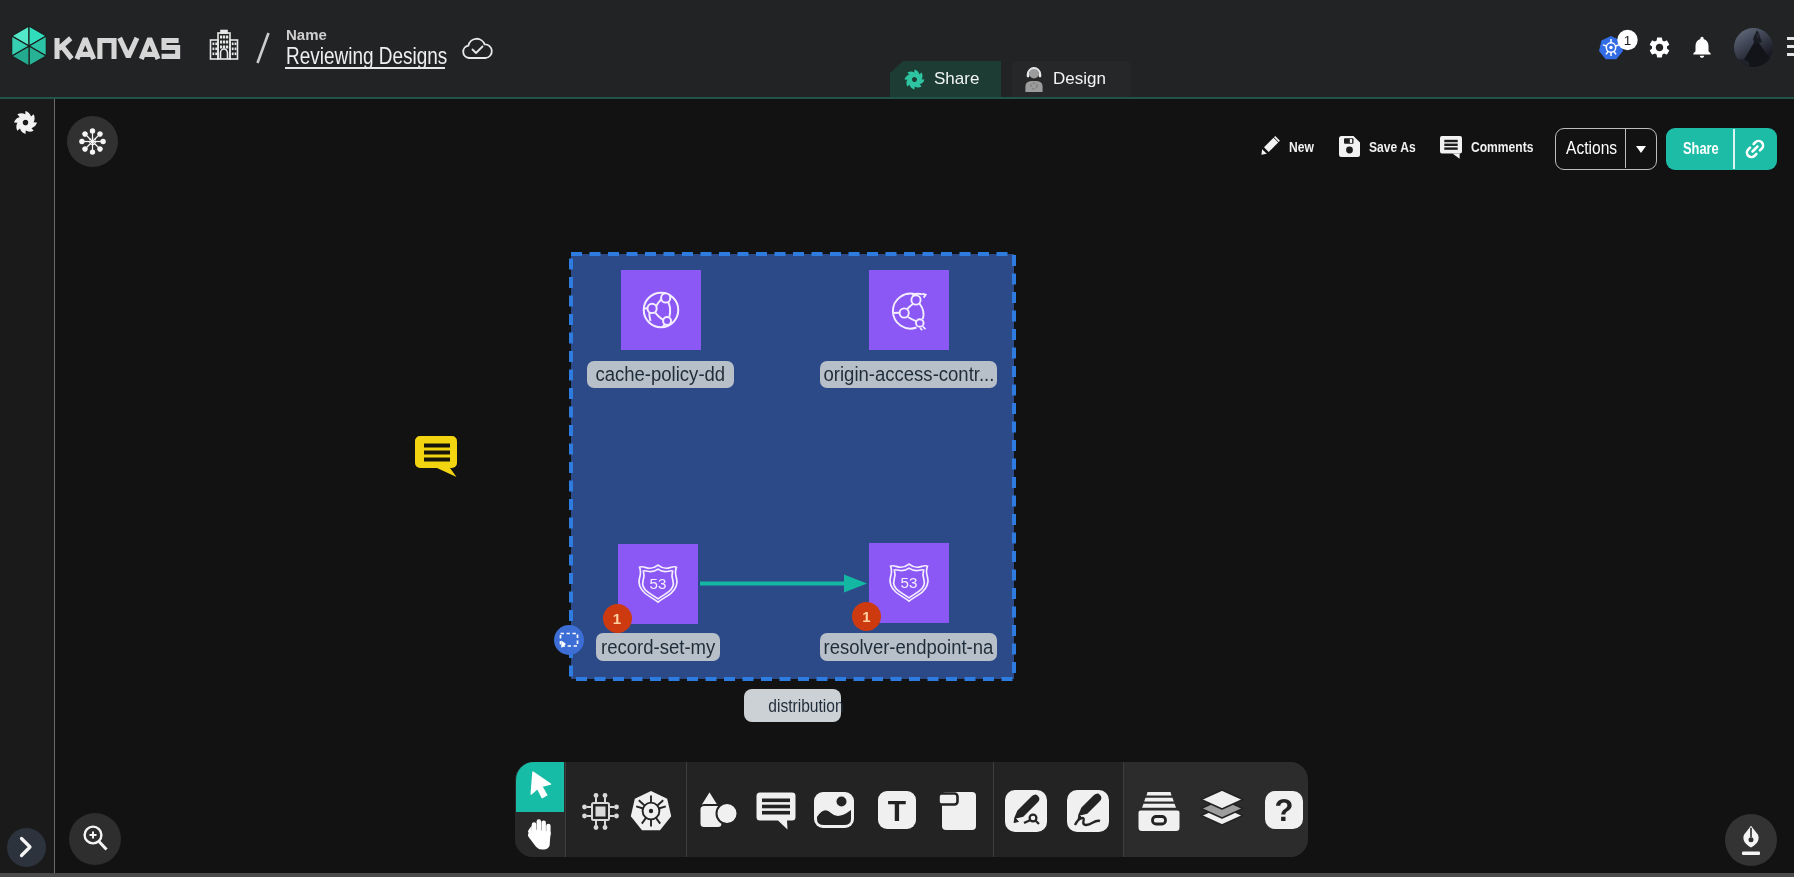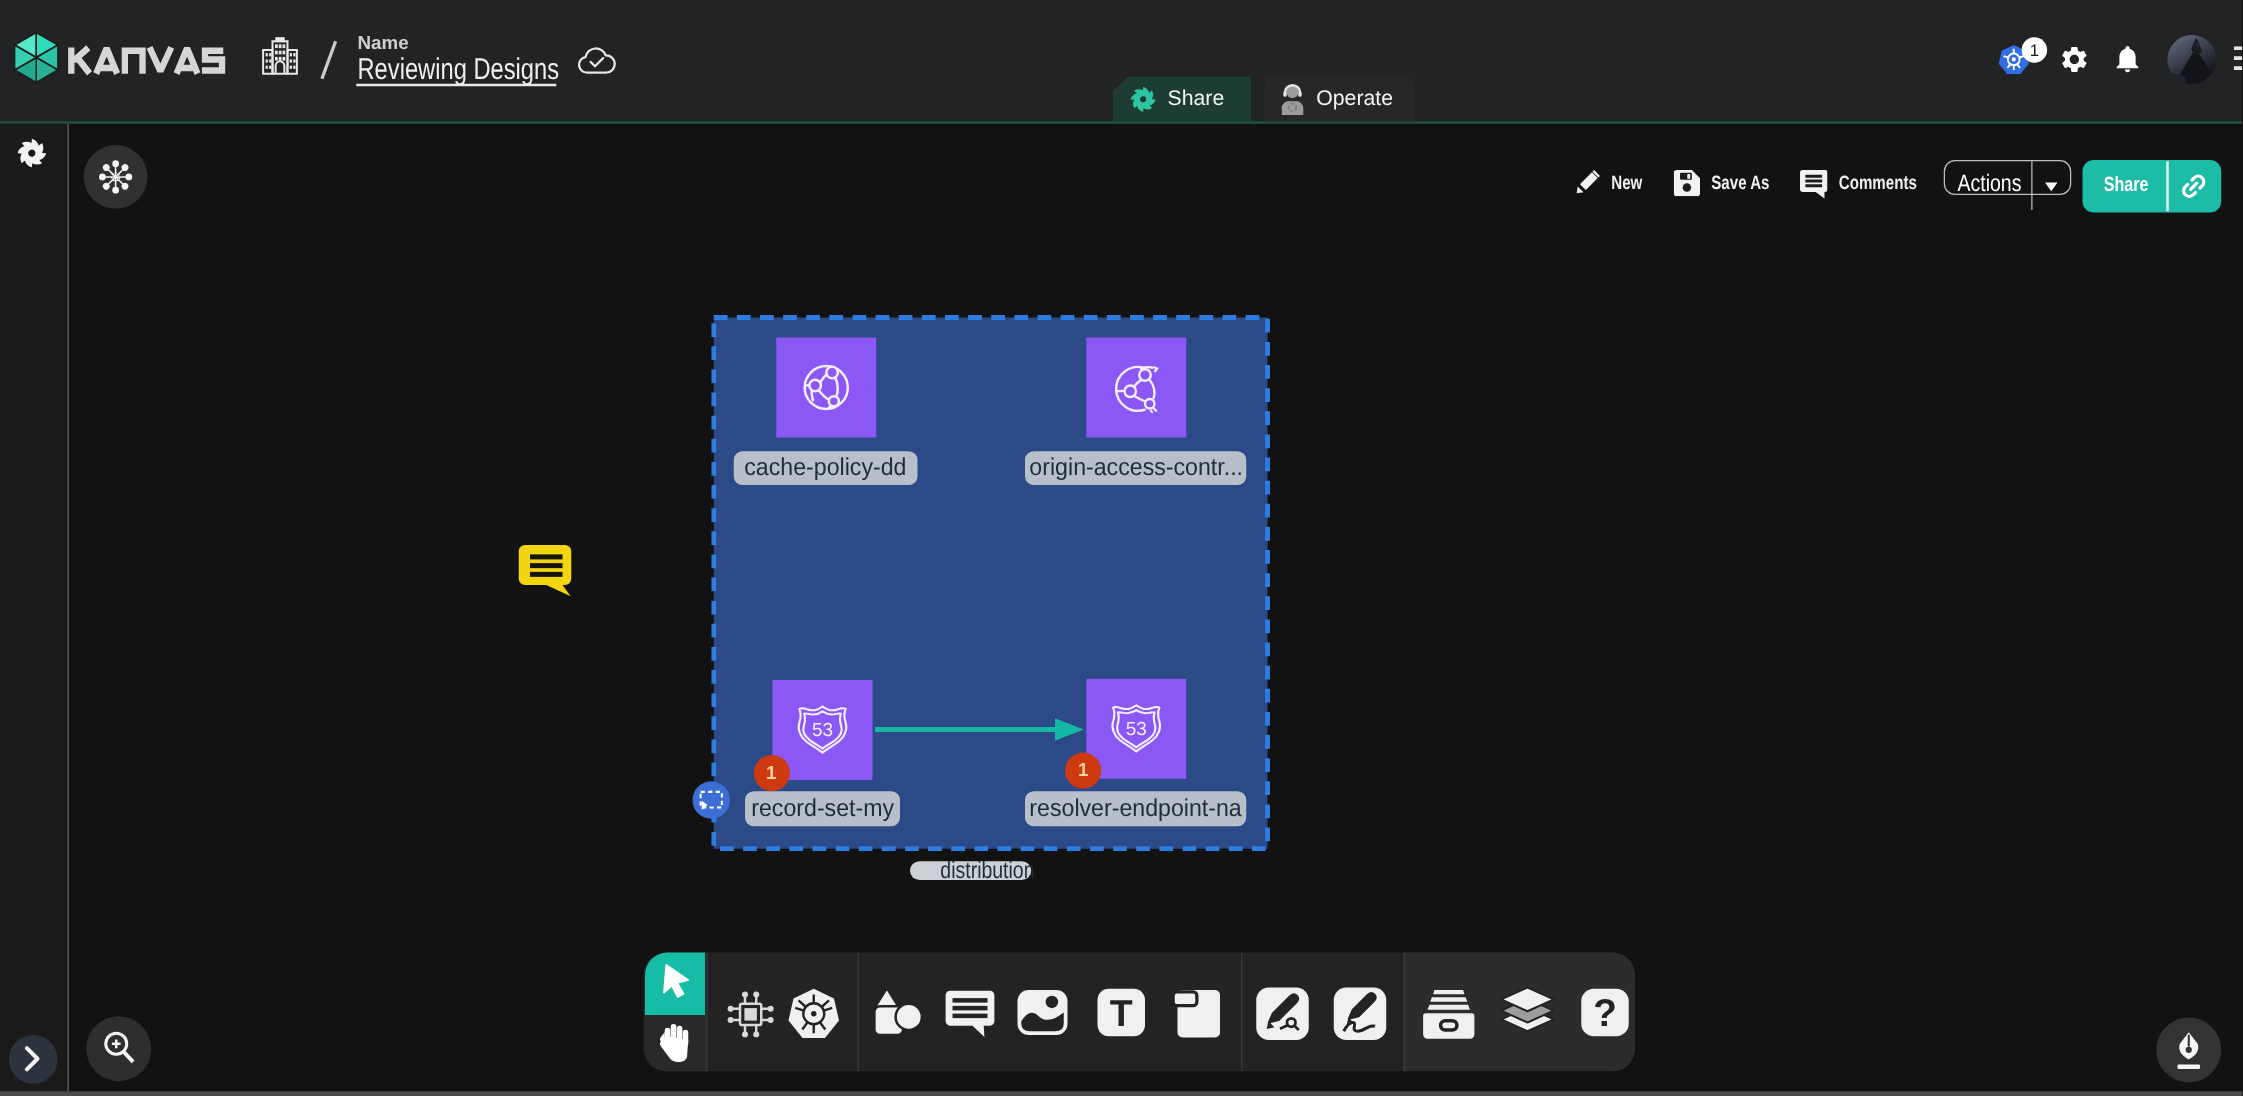--- a/index.html
+++ b/index.html
@@ -126,21 +126,21 @@
   <div class="abs" id="operateIcon" style="left:1022px;top:66px;">
     <svg width="24" height="26" viewBox="0 0 24 26">
       <circle cx="12" cy="7.6" r="4.9" fill="#9c9c9c"></circle>
       <path d="M5.9 8.2 A6.1 6.1 0 0 1 18.1 8.2" fill="none" stroke="#e8e8e8" stroke-width="2"></path>
       <rect x="4.7" y="7.2" width="2.6" height="4.2" rx="1.3" fill="#e8e8e8"></rect>
       <rect x="16.7" y="7.2" width="2.6" height="4.2" rx="1.3" fill="#e8e8e8"></rect>
       <path d="M3.4 26 L3.4 20.6 A5.9 5.4 0 0 1 9.3 14.9 L14.7 14.9 A5.9 5.4 0 0 1 20.6 20.6 L20.6 26 Z" fill="#9c9c9c"></path>
       <circle cx="12" cy="20" r="3" fill="none" stroke="#818181" stroke-width="1.5" stroke-dasharray="2.6 1.5"></circle>
     </svg>
   </div>
-  <div class="abs tabtxt" style="left:1053px;top:69px;">Operate</div>
+  <div class="abs tabtxt" style="left:1053px;top:69px;">Design</div>
 
   <div class="abs" id="k8shdr" style="left:1596px;top:29px;">
     <svg width="44" height="36" viewBox="0 0 44 36">
       <polygon points="15,7 24.6,11.6 27,21.9 20.3,30.2 9.7,30.2 3,21.9 5.4,11.6" fill="#336de5"></polygon>
       <g stroke="#ffffff" fill="none" stroke-width="1.5">
         <circle cx="15" cy="18.5" r="4.7"></circle>
         <line x1="15" y1="13.8" x2="15" y2="10"></line>
           <line x1="15" y1="23.2" x2="15" y2="27"></line>
         <line x1="10.5" y1="17" x2="6.9" y2="15.9"></line>
           <line x1="19.5" y1="17" x2="23.1" y2="15.9"></line>
@@ -250,21 +250,21 @@
     <svg width="22" height="23" viewBox="0 0 22 23">
       <path d="M1.9 0 H20.1 A1.9 1.9 0 0 1 22 1.9 V15.6 A1.9 1.9 0 0 1 20.1 17.5 H1.9 A1.9 1.9 0 0 1 0 15.6 V1.9 A1.9 1.9 0 0 1 1.9 0 Z" fill="#f2f2f2"></path>
       <path d="M12.5 17.5 L19.6 22.8 L19.6 17.5 Z" fill="#f2f2f2"></path>
       <rect x="4.3" y="3.8" width="13.4" height="2.4" fill="#1c1c1d"></rect>
       <rect x="4.3" y="7.6" width="13.4" height="2.4" fill="#1c1c1d"></rect>
       <rect x="4.3" y="11.4" width="13.4" height="2.4" fill="#1c1c1d"></rect>
     </svg>
   </div>
   <div class="abs toolbtntxt" style="left:1471px;top:138px;">Comments</div>
 
-  <div class="abs" style="left:1555px;top:128px;width:102px;height:28px;border:1.6px solid #bdbdbd;border-radius:9px;">
+  <div class="abs" style="left:1555px;top:128px;width:102px;height:42px;border:1.6px solid #bdbdbd;border-radius:9px;">
     <div class="abs" style="left:69px;top:0px;width:1.4px;height:39px;background:#bdbdbd;"></div>
     <div class="abs" style="left:10px;top:8px;color:#fff;font-size:19px;transform:scaleX(0.82);transform-origin:left top;">Actions</div>
     <div class="abs" style="left:80px;top:17px;width:0;height:0;border-left:5.5px solid transparent;border-right:5.5px solid transparent;border-top:7px solid #fff;"></div>
   </div>
   <div class="abs" style="left:1666px;top:128px;width:111px;height:42px;background:#1cbca6;border-radius:9px;">
     <div class="abs" style="left:67px;top:1px;width:1.5px;height:40px;background:rgba(255,255,255,0.85);"></div>
     <div class="abs" style="left:17px;top:11px;color:#fff;font-size:16.5px;font-weight:700;transform:scaleX(0.78);transform-origin:left top;">Share</div>
     <div class="abs" id="linkicon" style="left:77px;top:9px;">
       <svg width="24" height="24" viewBox="0 0 24 24">
         <g transform="rotate(-45 12 12)" fill="none" stroke="#ffffff" stroke-width="2.6" stroke-linecap="round">
@@ -346,21 +346,21 @@
     </div>
   <div class="nlabel" style="left:820px;top:361px;width:177px;height:27px;">
       <span>origin-access-contr...</span>
     </div>
   <div class="nlabel" style="left:596px;top:633px;width:124px;height:28px;">
       <span>record-set-my</span>
     </div>
   <div class="nlabel" style="left:820px;top:633px;width:177px;height:28px;">
       <span>resolver-endpoint-na</span>
     </div>
-  <div class="nlabel" style="left:728px;top:689px;width:97px;height:15px;background:#ccd1d5;border-radius:8px;font-size:19px;padding-left:27px;">
+  <div class="nlabel" style="left:744px;top:689px;width:97px;height:33px;background:#ccd1d5;border-radius:8px;font-size:19px;padding-left:27px;">
       <span style="transform:scaleX(0.82);">distribution</span>
     </div>
 
   <div class="circbtn" style="left:602.5px;top:604px;width:29px;height:29px;background:#cd3a10;color:#ffd0a0;font-size:15px;font-weight:700;display:flex;align-items:center;justify-content:center;">1</div>
   <div class="circbtn" style="left:852px;top:602px;width:29px;height:29px;background:#cd3a10;color:#ffd0a0;font-size:15px;font-weight:700;display:flex;align-items:center;justify-content:center;">1</div>
 
   <div class="circbtn" style="left:553.5px;top:624.5px;width:30px;height:30px;background:#3d6ed6;"></div>
   <div class="abs" id="grpicon" style="left:558px;top:631px;">
     <svg width="22" height="18" viewBox="0 0 22 18">
       <rect x="2.5" y="2.5" width="17" height="12.5" fill="none" stroke="#ffffff" stroke-width="1.7" stroke-dasharray="3.4 2.6"></rect>

